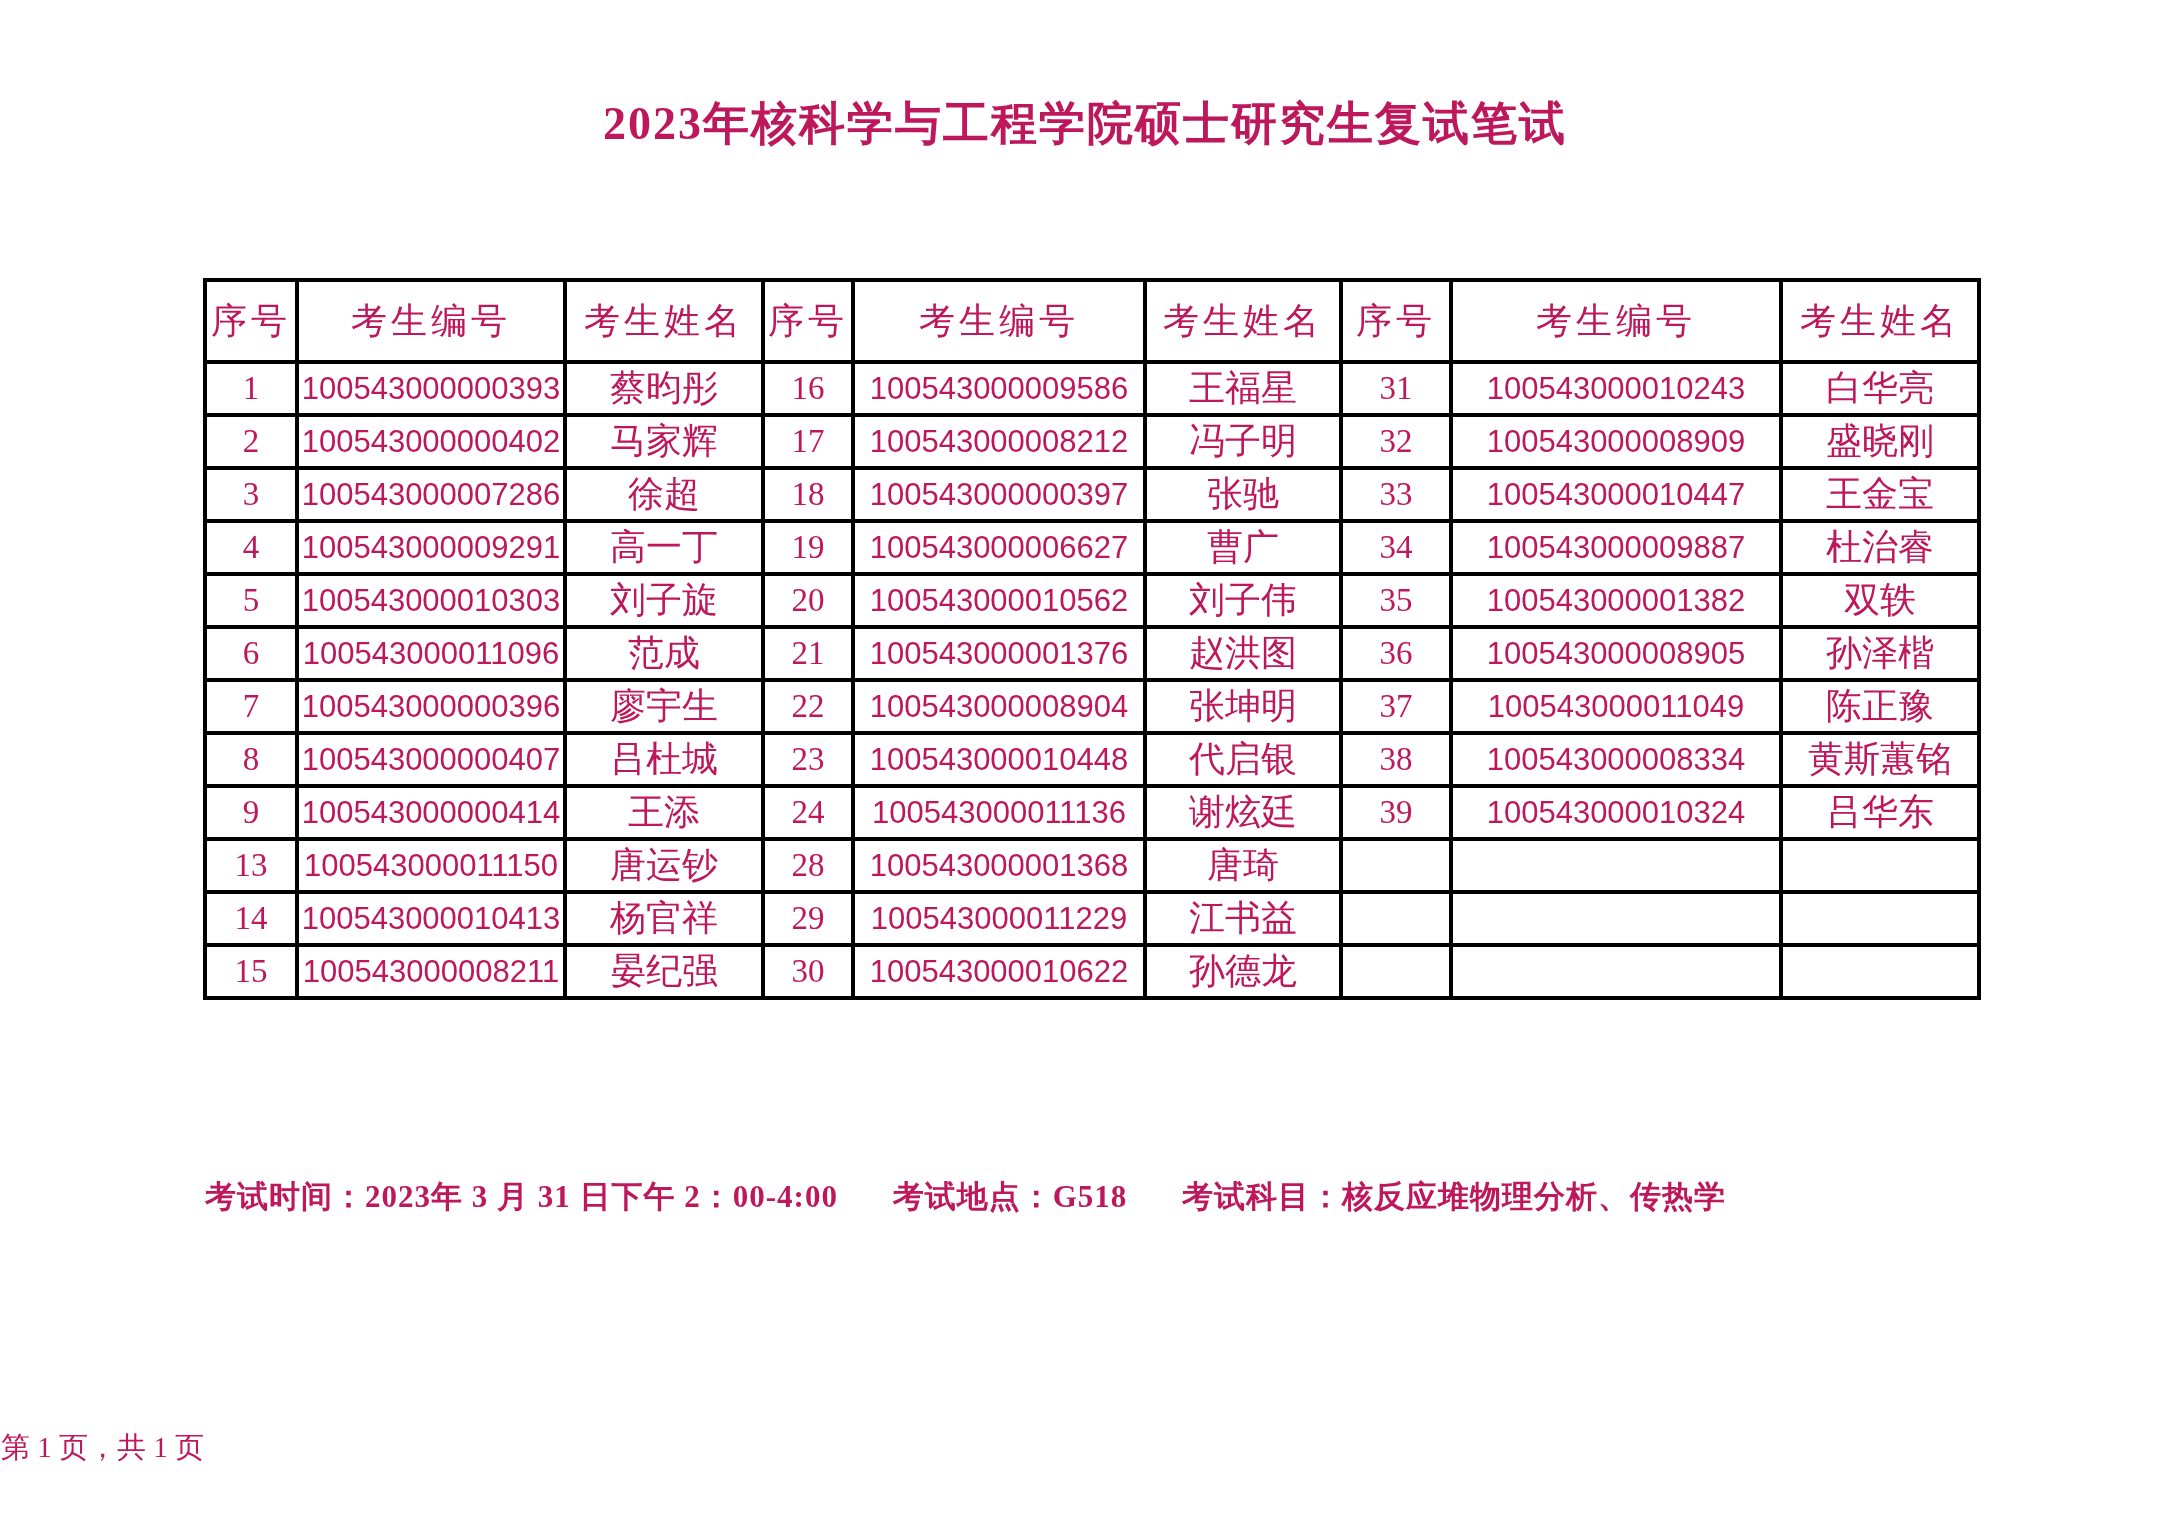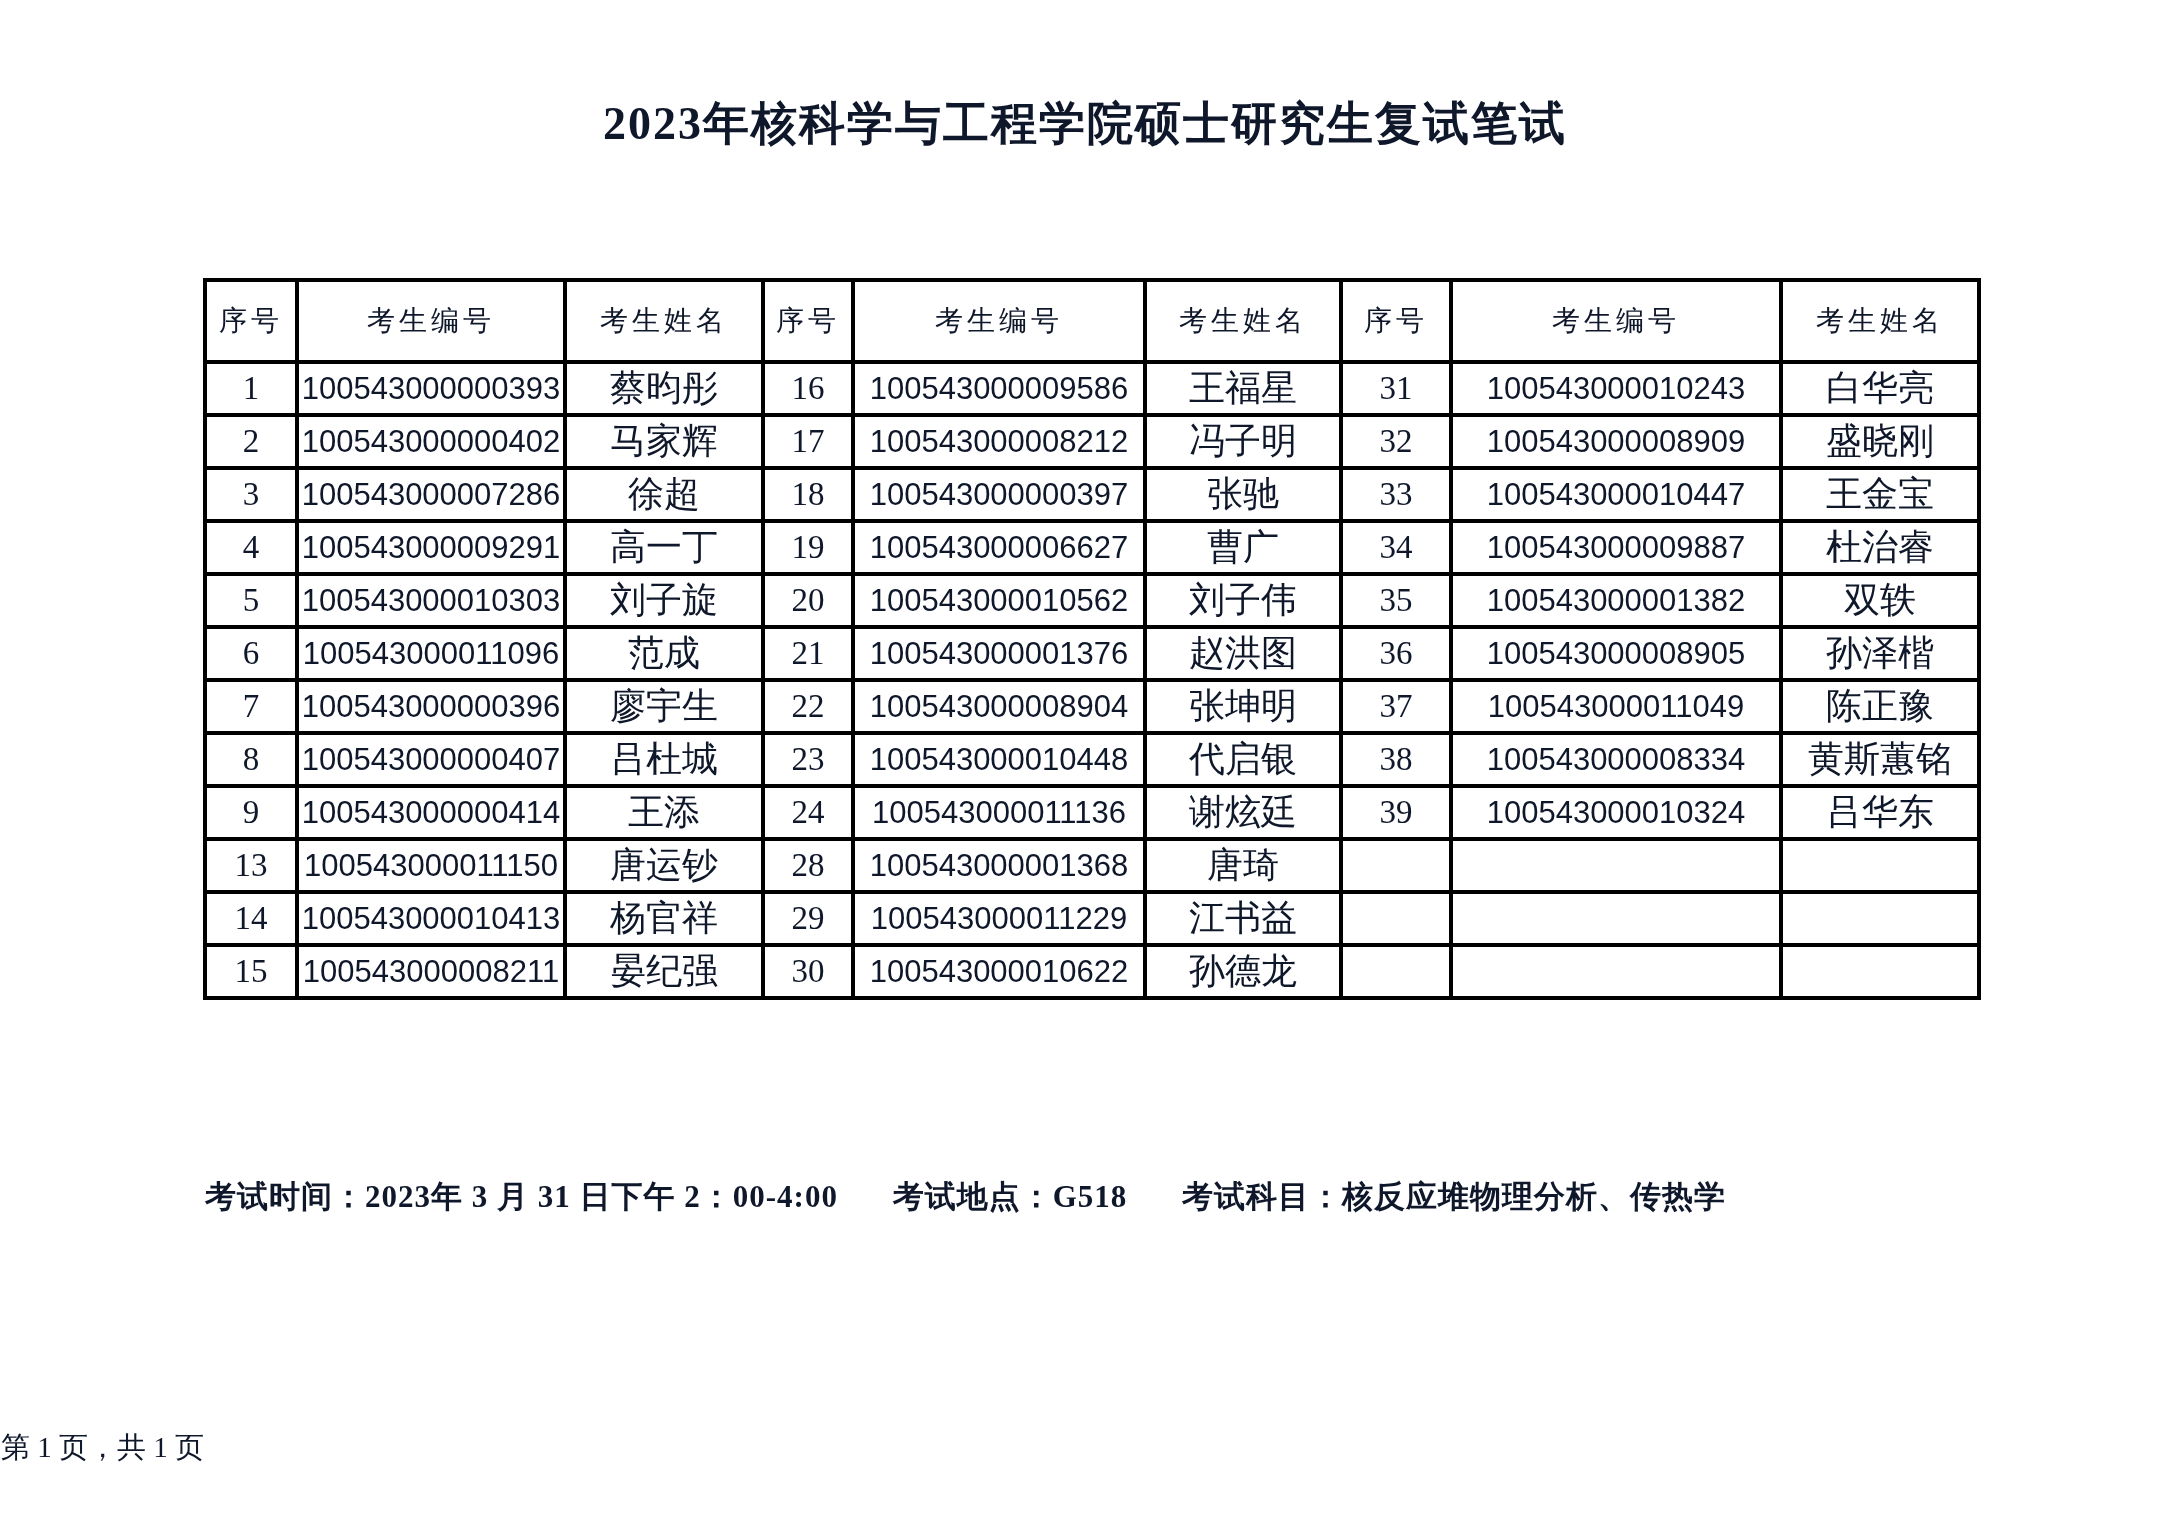--- a/index.html
+++ b/index.html
@@ -1,21 +1,21 @@
 <!DOCTYPE html>
 <html><head>
 <meta charset="utf-8">
 <style>
   html,body{margin:0;padding:0;background:#e8e8e8;}
   .page{
     position:relative;
     width:2170px;height:1536px;
     background:#ffffff;
     font-family:"Liberation Serif","DejaVu Serif",serif;
-    color:#0f172a;
+    color:#be185d;
     overflow:hidden;
   }
   .title-block{
     position:absolute;top:96px;left:0;width:2170px;
     text-align:center;
   }
   .title-line1{
     font-size:46px;font-weight:700;letter-spacing:2px;line-height:1.2;
   }
   .title-line2{
@@ -25,21 +25,21 @@
     position:absolute;top:278px;left:203px;
     border-collapse:collapse;table-layout:fixed;
     width:1774px;
   }
   table.roster th, table.roster td{
     border:4px solid #000;
     text-align:center;vertical-align:middle;
     padding:0;overflow:hidden;white-space:nowrap;
   }
   table.roster th{
-    height:78px;font-size:28px;font-weight:400;
+    height:78px;font-size:36px;font-weight:400;
     font-family:"Liberation Serif","DejaVu Serif",serif;
     letter-spacing:4px;
   }
   table.roster td{height:49px;}
   td.no-cell{
     font-size:33px;
     font-family:"Liberation Serif","DejaVu Serif",serif;
   }
   td.id-cell{
     font-size:31px;font-weight:400;

